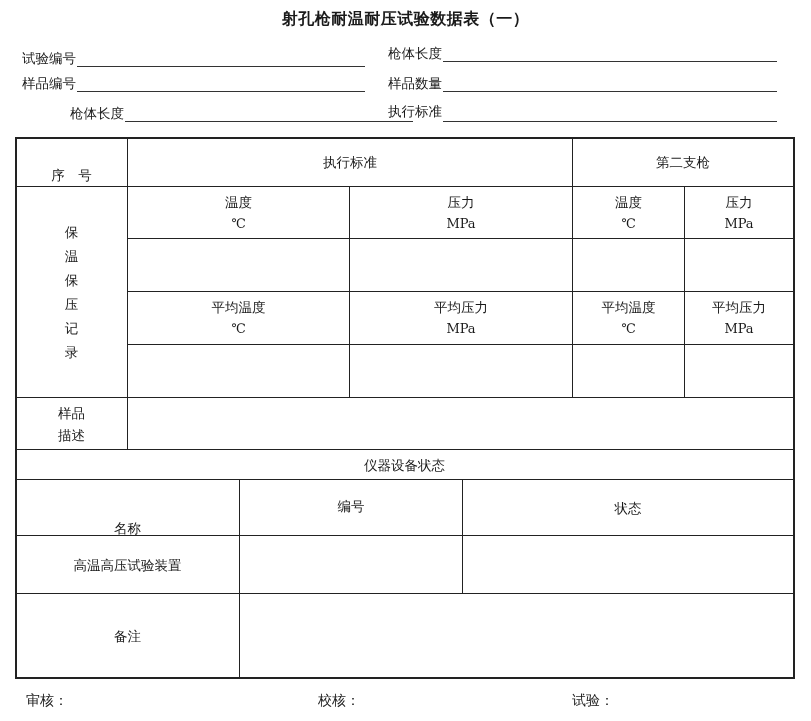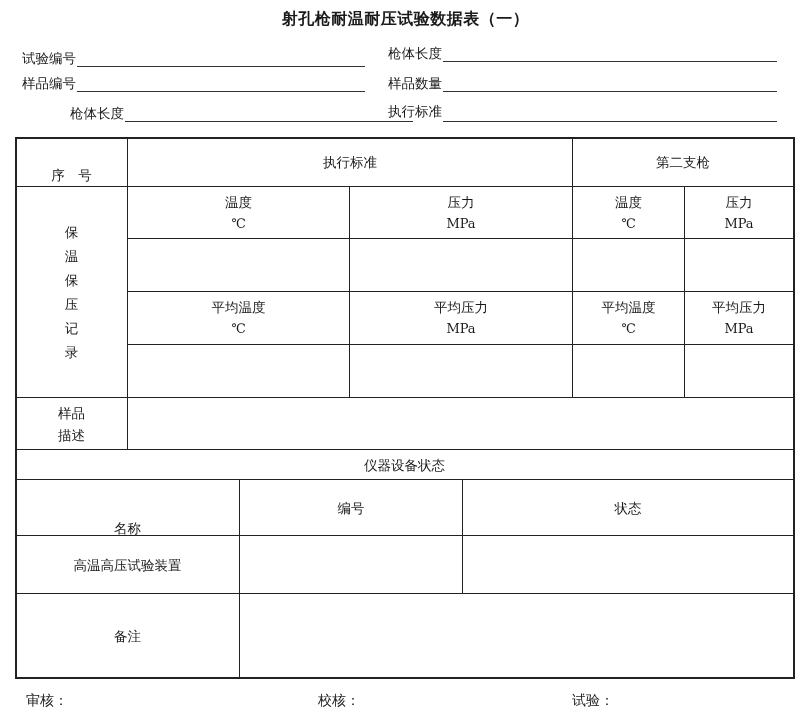--- a/index.html
+++ b/index.html
@@ -156,21 +156,21 @@
 </div>
 <div class="cell input" style="left:128px; top:398px; width:665px; height:51px;"></div>
 
 <div class="cell" style="left:16px; top:450px; width:777px; height:29px;">
   <span>仪器设备状态</span>
 </div>
 
 <div class="cell" style="left:16px; top:500px; width:223px; height:55px;justify-content:center;">
   <span>名称</span>
 </div>
-<div class="cell" style="left:240px; top:480px; width:222px; height:55px;">
+<div class="cell" style="left:240px; top:480px; width:222px; height:55px;font-family:Liberation Mono, monospace;">
   <span>编号</span>
 </div>
 <div class="cell" style="left:463px; top:480px; width:330px; height:55px;">
   <span>状态</span>
 </div>
 
 <div class="cell" style="left:16px; top:536px; width:223px; height:57px;">
   <span>高温高压试验装置</span>
 </div>
 <div class="cell input" style="left:240px; top:536px; width:222px; height:57px;"></div>

